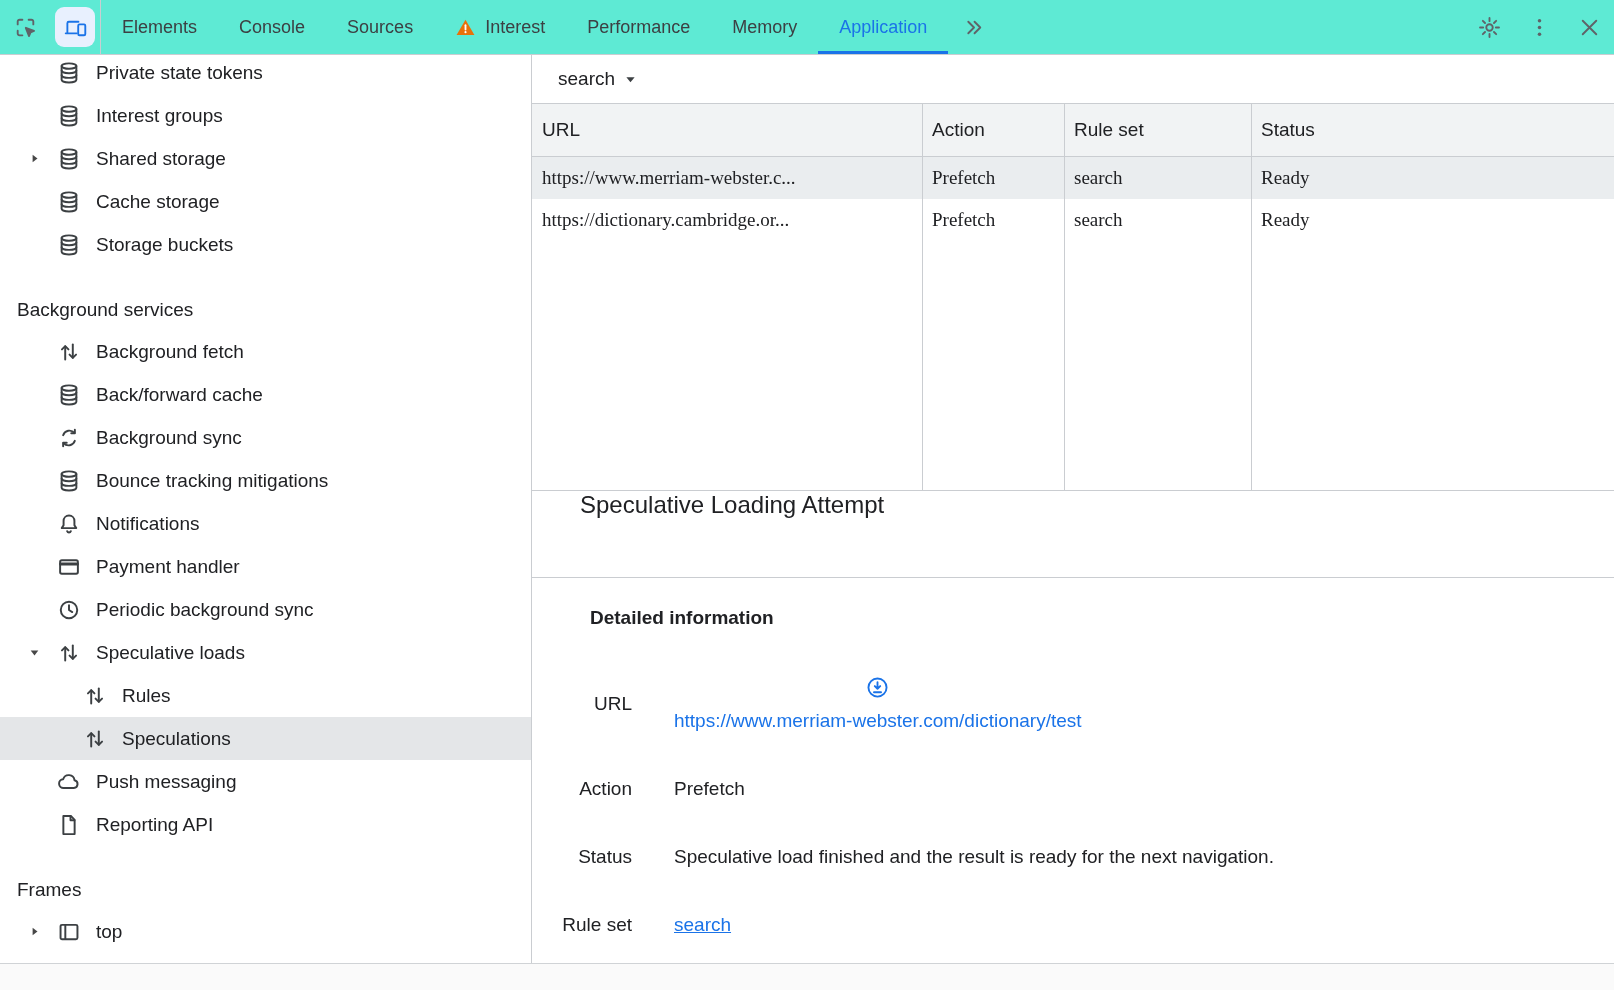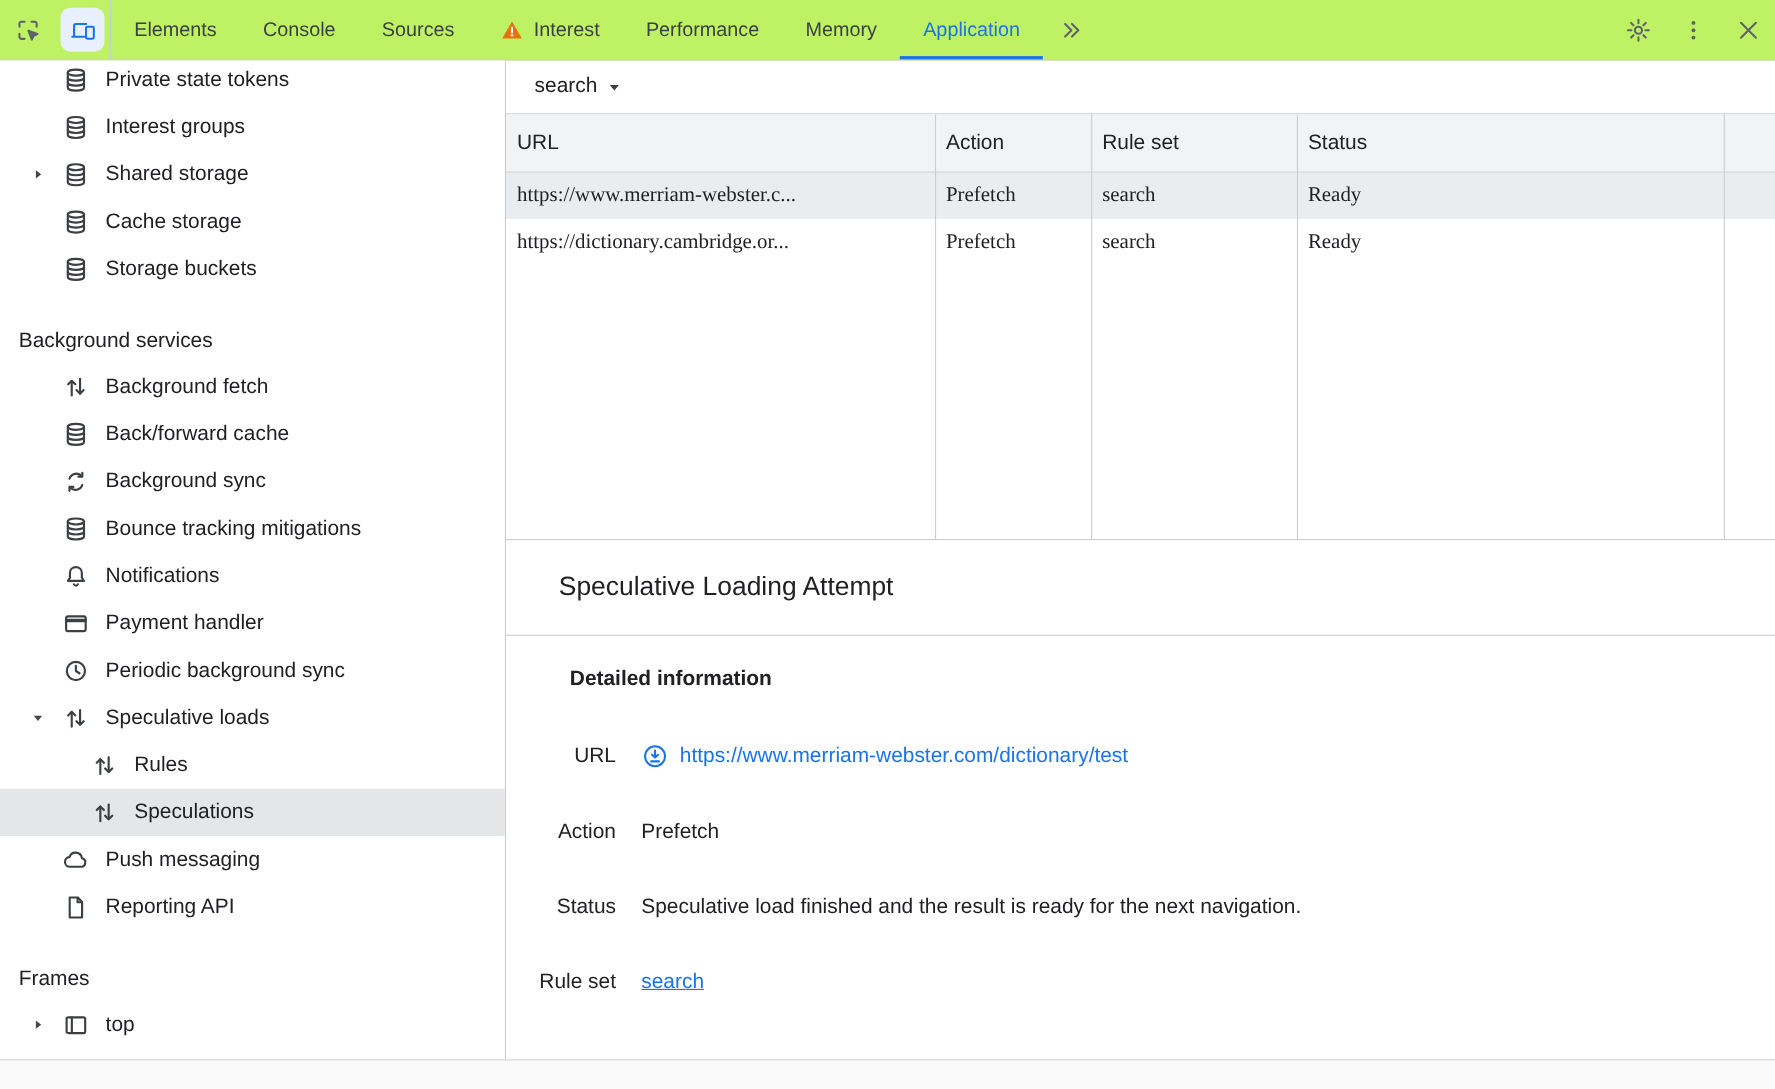--- a/index.html
+++ b/index.html
@@ -12,39 +12,39 @@
   }
   *{box-sizing:border-box;}
   html,body{margin:0;padding:0;}
   body{
     width:1614px;height:990px;overflow:hidden;background:#fff;
     font-family:"Liberation Sans","DejaVu Sans",sans-serif;color:var(--text);
   }
   .devtools{display:flex;flex-direction:column;width:100%;height:100%;}
 
   
-  .toolbar{height:55px;flex:0 0 auto;display:flex;align-items:stretch;border-bottom:1px solid var(--border);background:#bef264;}
+  .toolbar{height:55px;flex:0 0 auto;display:flex;align-items:stretch;border-bottom:1px solid var(--border);background:#5eead4;}
   .tool-btn{width:50px;display:flex;align-items:center;justify-content:center;color:var(--toolicon);cursor:pointer;}
   .tool-btn svg{width:25px;height:25px;display:block;}
   .tool-btn .pill{width:40px;height:40px;border-radius:9px;display:flex;align-items:center;justify-content:center;}
   .tool-btn.active{color:var(--accent);}
   .tool-btn.active .pill{background:#e8f0fe;}
   .vsep{width:1px;background:var(--border);}
   .tabs{display:flex;align-items:stretch;}
   .tab{display:flex;align-items:center;gap:9px;padding:0 21px;font-size:18px;color:var(--icon);position:relative;cursor:pointer;white-space:nowrap;}
   .tab.selected{color:var(--accent);}
   .tab.selected::after{content:"";position:absolute;left:0;right:0;bottom:0;height:3px;background:var(--accent);}
   .tab .icon svg{width:21px;height:21px;display:block;}
   .spacer{flex:1;}
 
   
   .content{flex:1;display:flex;min-height:0;}
 
   
-  .sidebar{width:460px;flex:0 0 auto;border-right:1px solid var(--border);overflow:hidden;font-size:19px;background:#fff;}
+  .sidebar{width:532px;flex:0 0 auto;border-right:1px solid var(--border);overflow:hidden;font-size:19px;background:#fff;}
   .sidebar-inner{margin-top:-4px;}
   .side-item{height:43px;display:flex;align-items:center;padding-left:14px;cursor:pointer;white-space:nowrap;}
   .side-item.lvl2{padding-left:40px;}
   .side-item.selected{background:#e4e6e8;}
   .exp{width:40px;flex:0 0 auto;display:flex;align-items:center;justify-content:center;color:#474747;}
   .exp svg{width:13px;height:13px;display:block;}
   .side-item .icon{width:30px;flex:0 0 auto;display:flex;align-items:center;justify-content:center;color:var(--icon);}
   .side-item .icon svg{width:26px;height:26px;display:block;}
   .slabel{margin-left:12px;}
   .side-section{margin-top:24px;height:40px;display:flex;align-items:center;padding-left:17px;color:var(--text);}
@@ -57,27 +57,27 @@
 
   .tablewrap{height:387px;flex:0 0 auto;border-bottom:1px solid var(--border);position:relative;overflow:hidden;}
   .col-line{position:absolute;top:0;bottom:0;width:1px;background:var(--border);}
   .col-line.l0{left:390px;} .col-line.l1{left:532px;} .col-line.l2{left:719px;} .col-line.l3{left:1107px;}
   .thead{height:53px;display:flex;align-items:center;background:#f1f3f4;border-bottom:1px solid var(--border);font-size:19px;}
   .trow{height:42px;display:flex;align-items:center;font-size:19px;cursor:pointer;font-family:Liberation Serif, serif;}
   .trow.stripe{background:#eaedef;}
   .th,.td{padding-left:10px;overflow:hidden;white-space:nowrap;text-overflow:ellipsis;flex:0 0 auto;}
   .c0{width:390px;} .c1{width:142px;} .c2{width:187px;} .c3{width:388px;}
 
-  .attempt{height:87px;flex:0 0 auto;display:flex;align-items:center;padding-left:48px;border-bottom:1px solid var(--border);font-size:24px;}
+  .attempt{height:87px;flex:0 0 auto;display:flex;padding-left:48px;border-bottom:1px solid var(--border);font-size:24px;}
 
   .details{flex:1;font-size:19px;overflow:hidden;}
   .dheading{margin:29px 0 16px 58px;font-weight:700;}
   .dfield{display:flex;align-items:center;margin-top:46px;}
   .dlabel{width:100px;flex:0 0 auto;text-align:right;}
-  .dvalue{margin-left:23px;display:flex;align-items:center;gap:10px;min-width:0;}
+  .dvalue{margin-left:42px;display:flex;align-items:center;gap:10px;min-width:0;flex-direction:column;}
   .dvalue .icon svg{width:25px;height:25px;display:block;color:var(--accent);}
   .link{color:var(--accent);cursor:pointer;}
   .underline{text-decoration:underline;}
 
   .footer{height:27px;flex:0 0 auto;border-top:1px solid #d0d3d6;background:#fafafa;}
 </style>
 </head>
 <body>
 
 <div class="devtools">

